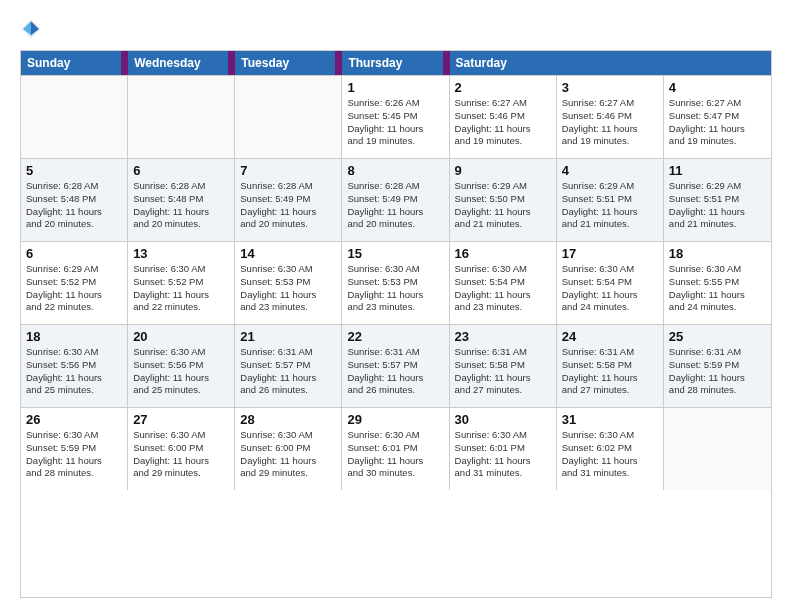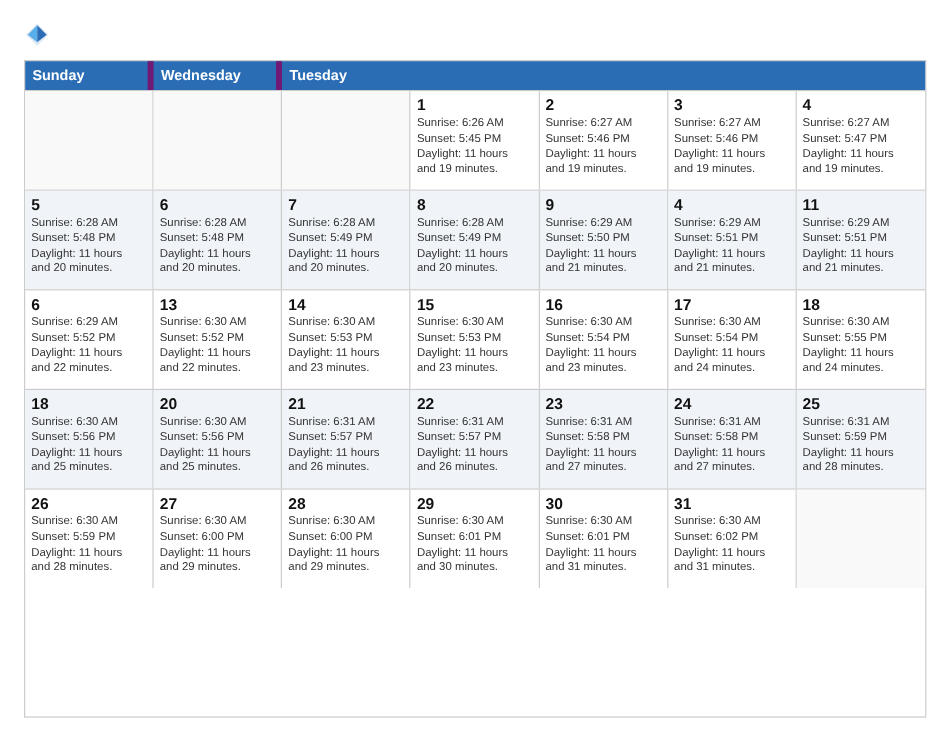--- a/index.html
+++ b/index.html
@@ -63,21 +63,21 @@
       display: grid;
       grid-template-columns: repeat(7, 1fr);
       background: #2a6db5;
     }
     .cal-header-cell {
       color: #fff;
       font-size: 12px;
       font-weight: bold;
       padding: 5px 6px;
       text-align: left;
-      border-right: 5px solid #701a75;
+      border-right: 7px solid #701a75;
     }
     .cal-header-cell:last-child { border-right: none; }
     .cal-body {
       display: flex;
       flex-direction: column;
     }
     .cal-row {
       display: grid;
       grid-template-columns: repeat(7, 1fr);
       border-top: 1px solid #ccc;
@@ -129,20 +129,22 @@
       <div class="month-title"></div>
       <div class="location"></div>
     </div>
   </div>
 
   <div class="calendar">
     <div class="cal-header">
     <div class="cal-header-cell">Sunday</div>
         <div class="cal-header-cell">Wednesday</div>
         <div class="cal-header-cell">Tuesday</div>
+        <div class="cal-header-cell">Thursday</div>
+        <div class="cal-header-cell">Saturday</div>
       </div>
     <div class="cal-body">
     <div class="cal-row">
           <div class="cal-cell empty"></div>
           <div class="cal-cell empty"></div>
           <div class="cal-cell empty"></div>
           <div class="cal-cell">
             <div class="day-num">1</div>
             <div class="day-info" style="white-space: pre-line;">Sunrise: 6:26 AM
 Sunset: 5:45 PM

